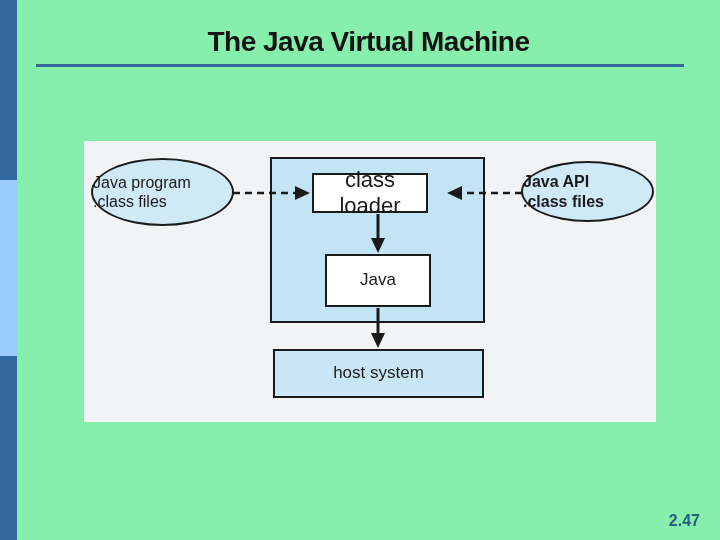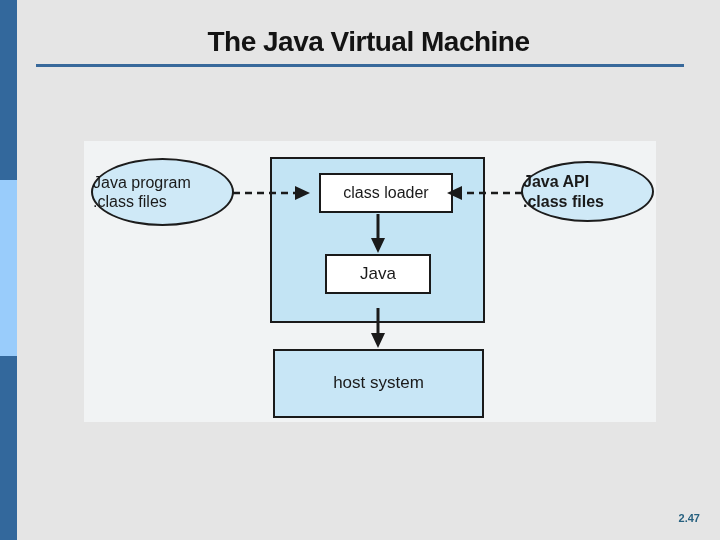--- a/index.html
+++ b/index.html
@@ -1,20 +1,20 @@
 <!DOCTYPE html>
 <html><head>
 <meta charset="utf-8">
 <style>
   html, body { margin: 0; padding: 0; background: #ffffff; }
   body {
     width: 720px; height: 540px; position: relative; overflow: hidden;
     font-family: "Liberation Sans", "DejaVu Sans", sans-serif;
   }
-  .slide { position: absolute; inset: 0; background: #e5e5e5; }
+  .slide { position: absolute; inset: 0; background: #86efac; }
 
   
   .sidebar { position: absolute; left: 0; top: 0; width: 17px; height: 540px; }
   .sidebar .seg { position: absolute; left: 0; width: 17px; }
   .seg-top    { top: 0;    height: 180px; background: #33689c; }
   .seg-mid    { top: 180px; height: 176px; background: #99ccfb; }
   .seg-bottom { top: 356px; height: 184px; background: #33689c; }
 
   
   .title {
@@ -34,39 +34,39 @@
     background: #f1f3f4;
   }
 
   .box { position: absolute; box-sizing: border-box; border: 2px solid #1a1a1a; }
   .jvm-box   { left: 270px; top: 157px; width: 215px; height: 166px; background: #c3e4f4; }
   .node {
     position: absolute; box-sizing: border-box; border: 2px solid #1a1a1a;
     display: flex; flex-direction: column; align-items: center; justify-content: center;
     color: #1a1a1a; text-align: center;
   }
-  .class-loader { left: 312px; top: 173px; width: 134px; height: 40px; background: #ffffff; font-size: 16px; margin-left: 7px; }
-  .interpreter  { left: 325px; top: 254px; width: 106px; height: 40px; background: #ffffff; font-size: 17px; line-height: 1.3; }
-  .host-box     { left: 273px; top: 349px; width: 211px; height: 69px; background: #c8e6f6; font-size: 17px; line-height: 1.3; }
+  .class-loader { left: 312px; top: 173px; width: 116px; height: 40px; background: #ffffff; font-size: 22px; }
+  .interpreter  { left: 325px; top: 254px; width: 106px; height: 53px; background: #ffffff; font-size: 17px; line-height: 1.3; }
+  .host-box     { left: 273px; top: 349px; width: 211px; height: 49px; background: #c8e6f6; font-size: 17px; line-height: 1.3; }
 
   .ellipse {
     position: absolute; box-sizing: border-box; border: 2px solid #1c1c1c;
     border-radius: 50%; background: #cfe9f7; color: #1a1a1a;
     display: flex; flex-direction: column; align-items: flex-start; justify-content: center;
     font-size: 16px; line-height: 1.2; text-align: center;
   }
   .ellipse-left  { left: 91px;  top: 158px; width: 143px; height: 68px; }
   .ellipse-right { left: 521px; top: 161px; width: 133px; height: 61px; font-weight: bold; }
 
   svg.arrows { position: absolute; left: 0; top: 0; width: 720px; height: 540px; pointer-events: none; }
 
   
   .page-number {
     position: absolute; top: 512px; right: 20px;
-    font-size: 11px; font-weight: bold; color: #26607f; letter-spacing: 0px;
+    font-size: 16px; font-weight: bold; color: #26607f; letter-spacing: 0px;
   }
 </style>
 </head>
 <body>
 
 <div class="slide">
 
   <div class="sidebar">
     <div class="seg seg-top"></div>
     <div class="seg seg-mid"></div>

